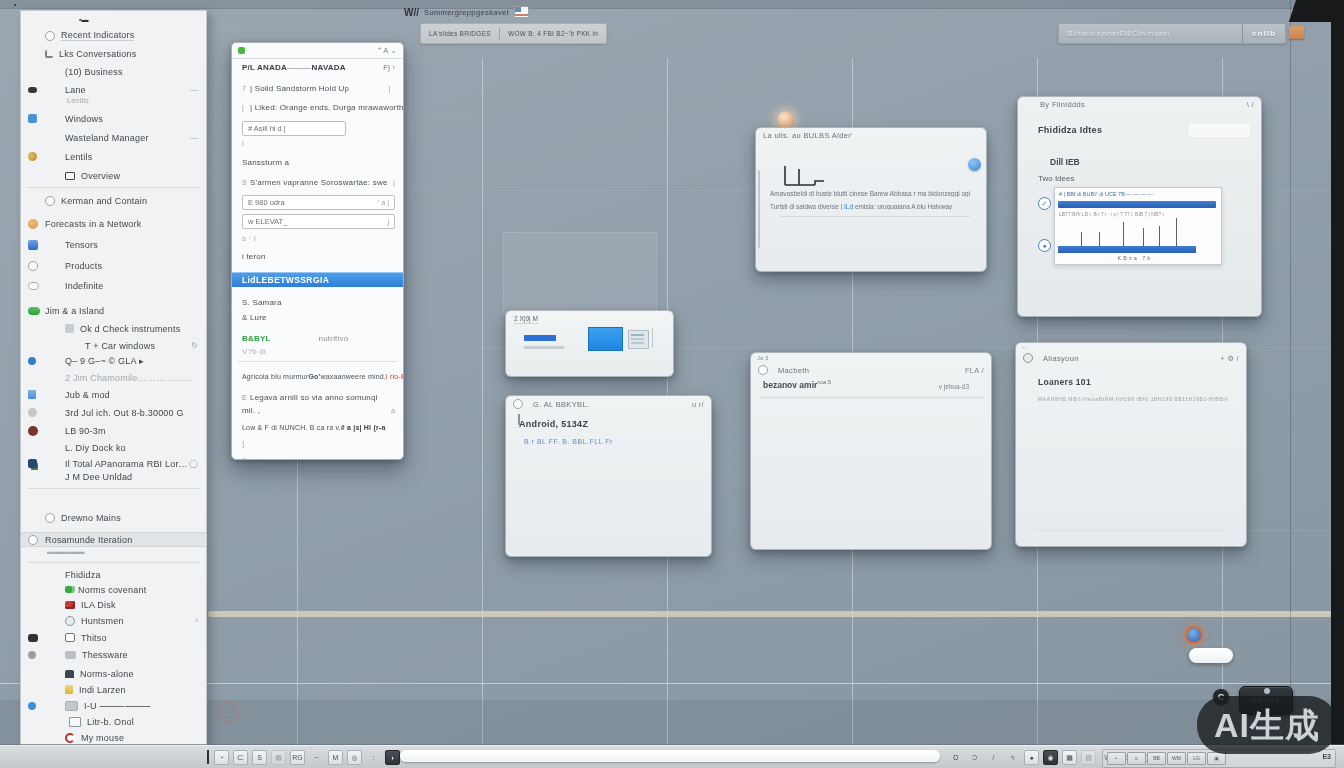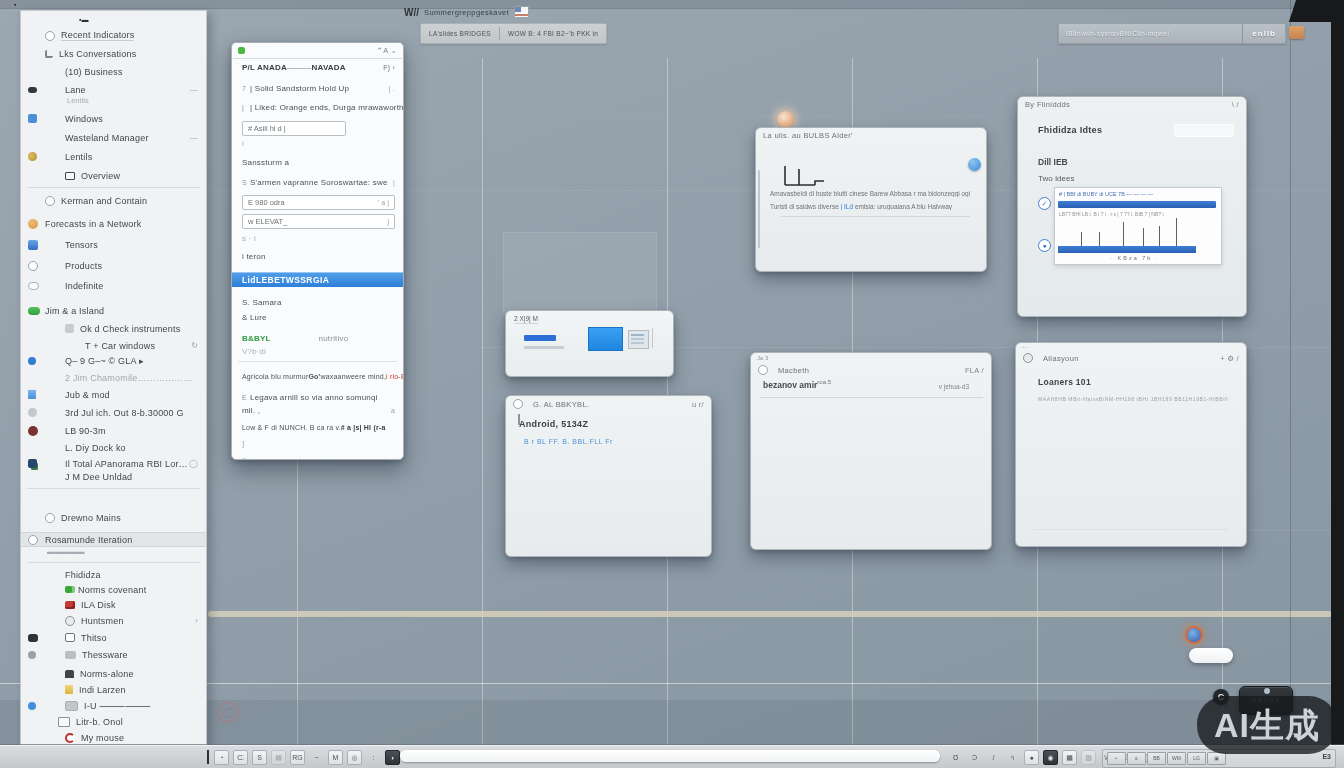--- a/index.html
+++ b/index.html
@@ -109,24 +109,24 @@
   #winA-blue{position:absolute;left:212px;top:16px;width:13px;height:13px;border-radius:50%;background:radial-gradient(circle at 35% 30%,#8ec4f2,#3b87d6);box-shadow:0 1px 2px rgba(0,0,0,.25);}
   #winA-scroll{position:absolute;left:2px;top:28px;width:2px;height:78px;background:#c2c8cc;border-radius:1px;}
   #winA svg{position:absolute;left:26px;top:22px;}
   #winA .l1{position:absolute;left:14px;top:48px;width:205px;white-space:nowrap;overflow:hidden;}
   #winA .l2{position:absolute;left:14px;top:61px;width:205px;white-space:nowrap;overflow:hidden;}
   #winA .dv{position:absolute;left:24px;top:74px;width:190px;height:1px;background:#d3d8db;}
   #orange-dot{position:absolute;left:777px;top:111px;width:17px;height:17px;border-radius:50%;
     background:radial-gradient(circle at 40% 35%,#f6e3d2,#e7b48b 55%,#d89468);box-shadow:0 0 8px 3px rgba(240,210,180,.65),0 1px 2px rgba(0,0,0,.2);}
   .blue{color:#2f7fd0;}
   
-  #winB{left:1017px;top:96px;width:228px;height:219px;background:linear-gradient(180deg,#eef1f2,#e4e9eb);}
+  #winB{left:1017px;top:96px;width:228px;height:219px;background:linear-gradient(180deg,#eef1f2,#e4e9eb);padding-left:15px;}
   #winB .h1{position:absolute;left:20px;top:28px;font-size:9px;font-weight:bold;color:#3c4247;letter-spacing:.3px;}
   #winB-pill{position:absolute;right:12px;top:27px;width:58px;height:11px;background:rgba(255,255,255,.55);border:1px solid rgba(255,255,255,.7);border-radius:2px;}
-  #winB .h2{position:absolute;left:20px;top:60px;font-size:8.5px;font-weight:bold;color:#454b50;}
+  #winB .h2{position:absolute;left:32px;top:60px;font-size:8.5px;font-weight:bold;color:#454b50;}
   #winB .h3{position:absolute;left:20px;top:77px;font-size:8px;color:#555c61;}
   #winB-panel{position:absolute;left:36px;top:90px;width:166px;height:76px;background:#fdfdfe;border:1px solid #c3c9cd;box-shadow:0 2px 5px rgba(0,0,0,.12);}
   #winB-panel .t1{position:absolute;left:4px;top:3px;font-size:5.5px;color:#3f6fb5;white-space:nowrap;overflow:hidden;width:158px;}
   #winB-bar1{position:absolute;left:3px;top:13px;width:158px;height:7px;background:linear-gradient(180deg,#3f7fd4,#2a5fb4);border-radius:1px;}
   #winB-panel .t2{position:absolute;left:4px;top:23px;font-size:5px;color:#8d9499;white-space:nowrap;overflow:hidden;width:158px;}
   .tick{position:absolute;width:1px;background:#5a6268;}
   #winB-bar2{position:absolute;left:3px;top:58px;width:138px;height:7px;background:linear-gradient(180deg,#3f7fd4,#2a5fb4);}
   #winB-panel .t3{position:absolute;left:0;top:67px;width:160px;font-size:5.5px;color:#6b7277;text-align:center;letter-spacing:2px;}
   .b-ic{position:absolute;left:20px;width:11px;height:11px;border-radius:50%;border:1.5px solid #3f7fd4;background:#fff;color:#3f7fd4;font-size:7px;line-height:11px;text-align:center;}
   
@@ -371,21 +371,21 @@
         </div>
         <div class="sb-row" style="margin-top: 3px; padding-left: 44px;">
           <span class="ic ic-ydoc"></span>
           <span class="lbl">Indi Larzen</span>
         </div>
         <div class="sb-row" style="margin-top: 3px; padding-left: 44px;">
           <span class="ic ic-bluedot oc"></span>
           <span class="ic ic-graytile"></span>
           <span class="lbl">I-U ⸻⸻</span>
         </div>
-        <div class="sb-row" style="margin-top: 3px; padding-left: 37px;">
+        <div class="sb-row" style="margin-top: 3px; padding-left: 48px;">
           <span class="ic ic-outtile"></span>
           <span class="lbl">Litr-b. Onol</span>
         </div>
         <div class="sb-row" style="margin-top: 3px; padding-left: 44px;">
           <span class="ic ic-redc"></span>
           <span class="lbl">My mouse</span>
         </div>
       </div>
   </div>
 

